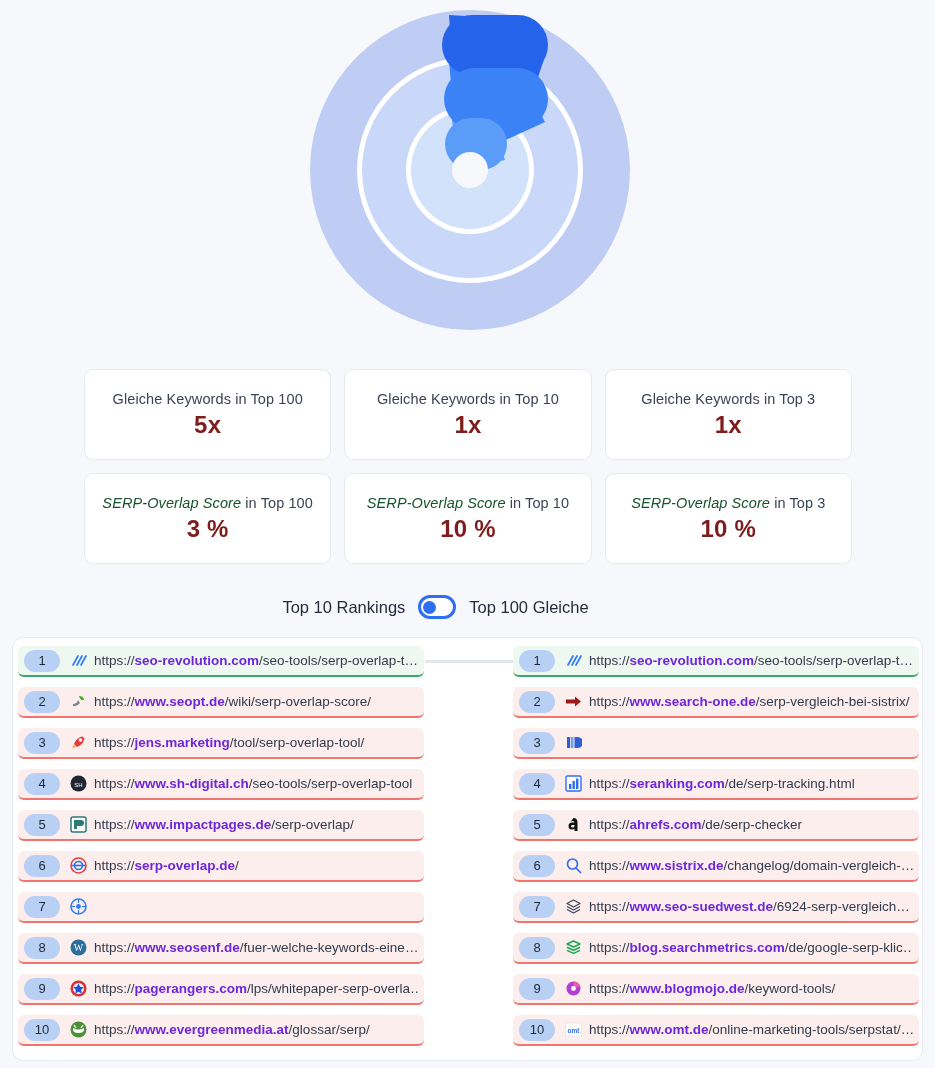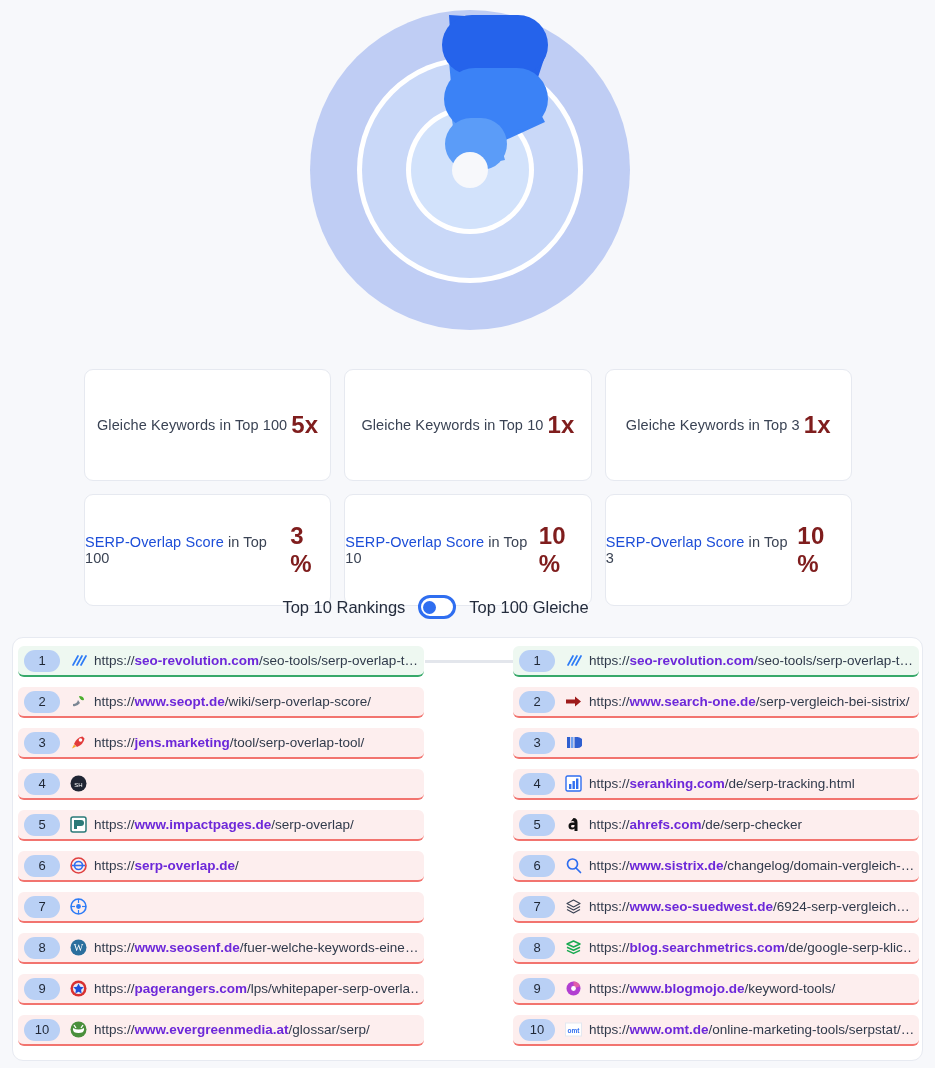--- a/index.html
+++ b/index.html
@@ -24,27 +24,27 @@
     position: absolute; left: 84px; top: 369px;
     width: 768px;
     display: grid;
     grid-template-columns: repeat(3, 1fr);
     gap: 13px 13px;
   }
   .stat-card {
     background: #ffffff;
     border: 1px solid #e6e9f0;
     border-radius: 9px;
-    height: 112px;
-    display: flex; flex-direction: row;
+    height: 91px;
+    display: flex; flex-direction: column;
     align-items: center; justify-content: center;
     gap: 4px;
   }
   .stat-label { font-size: 14.5px; color: #3a4354; letter-spacing: .1px; }
-  .stat-label .lnk { color: #1d4ed8; }
+  .stat-label .lnk { color: #14532d; font-style: italic; }
   .stat-value { font-size: 24px; font-weight: bold; color: #7f1d1d; letter-spacing: .2px; }
 
   
   .toggle-row {
     position: absolute; left: 0; top: 595px; width: 871px;
     display: flex; align-items: center; justify-content: center; gap: 13px;
   }
   .toggle-label { font-size: 16.5px; color: #242c3c; }
   .switch {
     width: 38px; height: 24px;
@@ -250,20 +250,21 @@
             <span class="url"><span>https://</span><span class="dom">jens.marketing</span><span>/tool/serp-overlap-tool/</span></span>
           </div>
           <div class="row">
             <span class="badge">4</span>
             <span class="fav">
               <svg width="17" height="17" viewBox="0 0 17 17">
                 <circle cx="8.5" cy="8.5" r="8" fill="#1f2533"></circle>
                 <text x="8.5" y="11.5" font-size="6" fill="#fff" text-anchor="middle" font-family="Liberation Sans, sans-serif">SH</text>
               </svg>
             </span>
+            <span class="url"><span>https://</span><span class="dom">www.sh-digital.ch</span><span>/seo-tools/serp-overlap-tool</span></span>
           </div>
           <div class="row">
             <span class="badge">5</span>
             <span class="fav">
               <svg width="17" height="17" viewBox="0 0 17 17">
                 <rect x="1" y="1" width="15" height="15" rx="2" fill="#fff" stroke="#2b7a78" stroke-width="1.5"></rect>
                 <rect x="4" y="4" width="3" height="9" fill="#2b7a78"></rect>
                 <path d="M7 4 h4 a3 3 0 0 1 0 6 h-4z" fill="#2b7a78"></path>
               </svg>
             </span>

